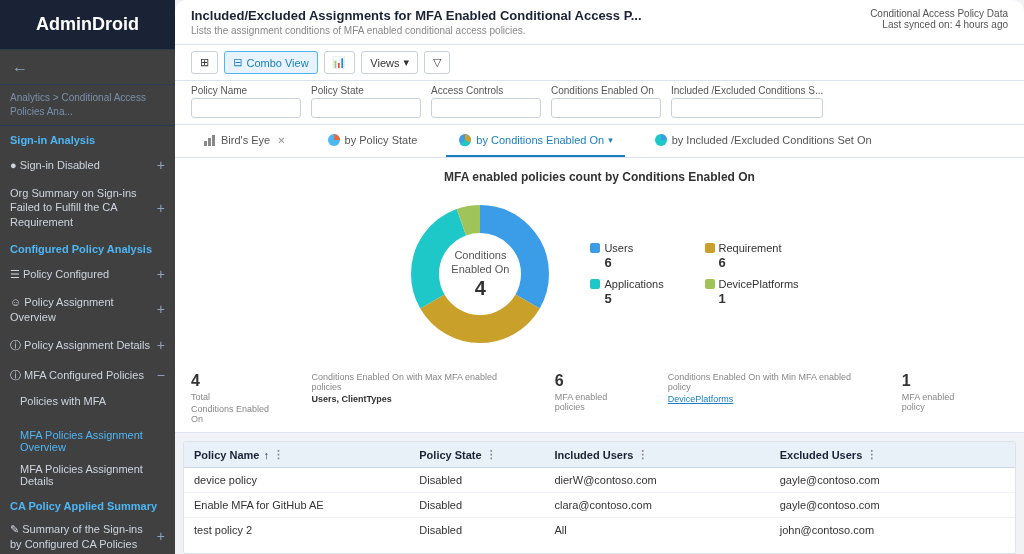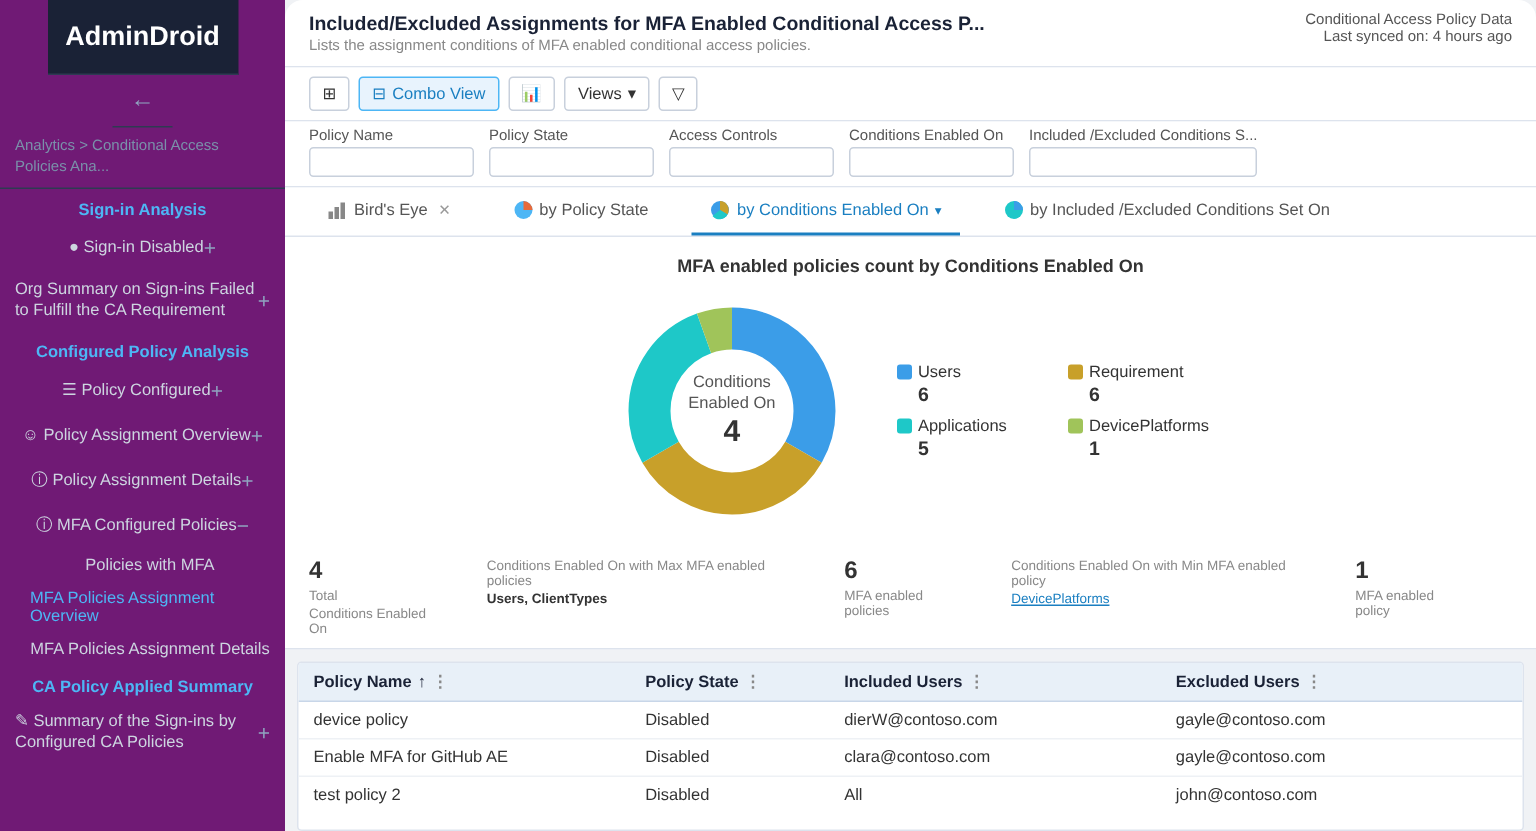--- a/index.html
+++ b/index.html
@@ -1,28 +1,27 @@
 <!DOCTYPE html>
 <html><head>
   <meta charset="utf-8">
   <style>
     * { box-sizing: border-box; margin: 0; padding: 0; }
     body { font-family: 'Segoe UI', Arial, sans-serif; font-size: 12px; background: #f0f2f5; display: flex; height: 554px; overflow: hidden; }
 
     
     .sidebar {
-      width: 190px;
-      background: #701a75;
+      width: 175px;
+      background: #404040;
       color: #cdd5e0;
       display: flex;
       flex-direction: column;
       flex-shrink: 0;
       height: 554px;
       overflow-y: auto;
-      align-items: center;
     }
     .sidebar-logo {
       background: #1a2236;
       padding: 14px 12px;
       text-align: center;
       color: #fff;
       font-size: 18px;
       font-weight: bold;
       border-bottom: 1px solid #2e3a52;
     }
@@ -57,21 +56,21 @@
       line-height: 1.3;
     }
     .sidebar-item .plus { color: #8fa3bf; font-size: 14px; }
     .sidebar-item .minus { color: #8fa3bf; font-size: 14px; }
     .sidebar-sub-item {
       padding: 5px 10px 5px 20px;
       cursor: pointer;
       color: #cdd5e0;
       font-size: 11px;
     }
-    .sidebar-sub-item.active-sub { color: #4db6f5; }
+    .sidebar-sub-item.active-sub { color: #4db6f5; margin-top: 12px; }
 
     
     .main-content {
       flex: 1;
       display: flex;
       flex-direction: column;
       overflow: hidden;
       border-radius: 12px;
     }
 

